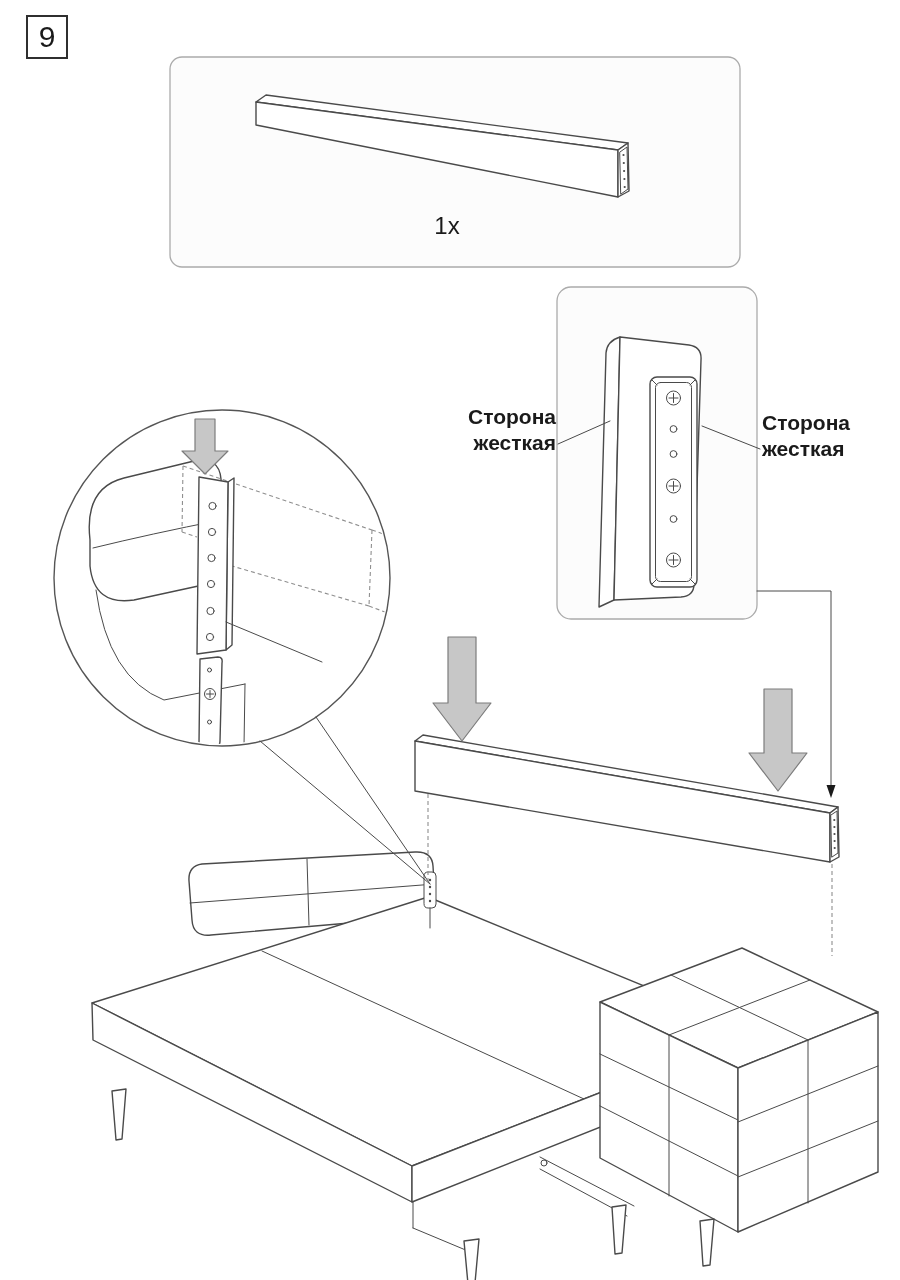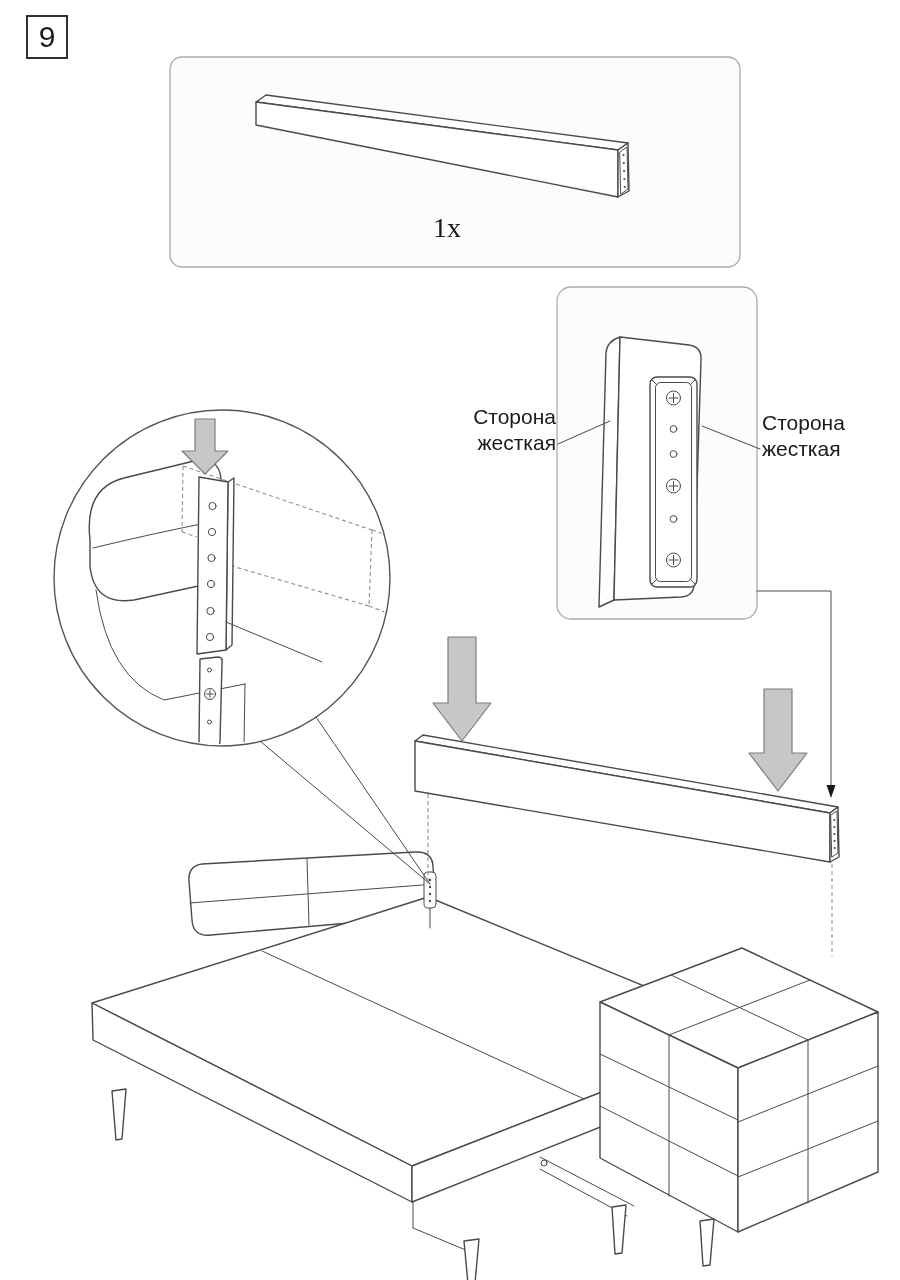--- a/index.html
+++ b/index.html
@@ -6,22 +6,22 @@
   .canvas{
     position:relative;width:900px;height:1280px;background:#ffffff;
     font-family:"Liberation Sans",sans-serif;color:#1a1a1a;overflow:hidden;
   }
   .art{position:absolute;left:0;top:0;}
   .step-box{
     position:absolute;left:26px;top:15px;width:38px;height:40px;
     border:2px solid #2f2f2f;display:flex;align-items:center;justify-content:center;
     font-size:30px;background:#fff;
   }
-  .qty{position:absolute;left:397px;top:212px;width:100px;text-align:center;font-size:28px;font-family:Liberation Serif, serif;}
-  .side-label{position:absolute;font-size:21px;line-height:1.25;}
+  .qty{position:absolute;left:397px;top:212px;width:100px;text-align:center;font-size:24px;}
+  .side-label{position:absolute;font-size:21px;line-height:1.25;font-weight:bold;}
   .side-label.soft{left:436px;top:404px;width:120px;text-align:right;}
   .side-label.hard{left:762px;top:410px;width:120px;text-align:left;}
 
   
   .s{fill:none;stroke:#4a4a4a;stroke-width:1.4;stroke-linejoin:round;stroke-linecap:round;}
   .w{fill:#ffffff;stroke:#4a4a4a;stroke-width:1.4;stroke-linejoin:round;stroke-linecap:round;}
   .thin{stroke-width:1;}
   .d{fill:none;stroke:#8f8f8f;stroke-width:1.1;stroke-dasharray:4 3;}
   .ga{fill:#c7c7c7;stroke:#7c7c7c;stroke-width:1.2;stroke-linejoin:round;}
   .dot{fill:#4a4a4a;stroke:none;}

